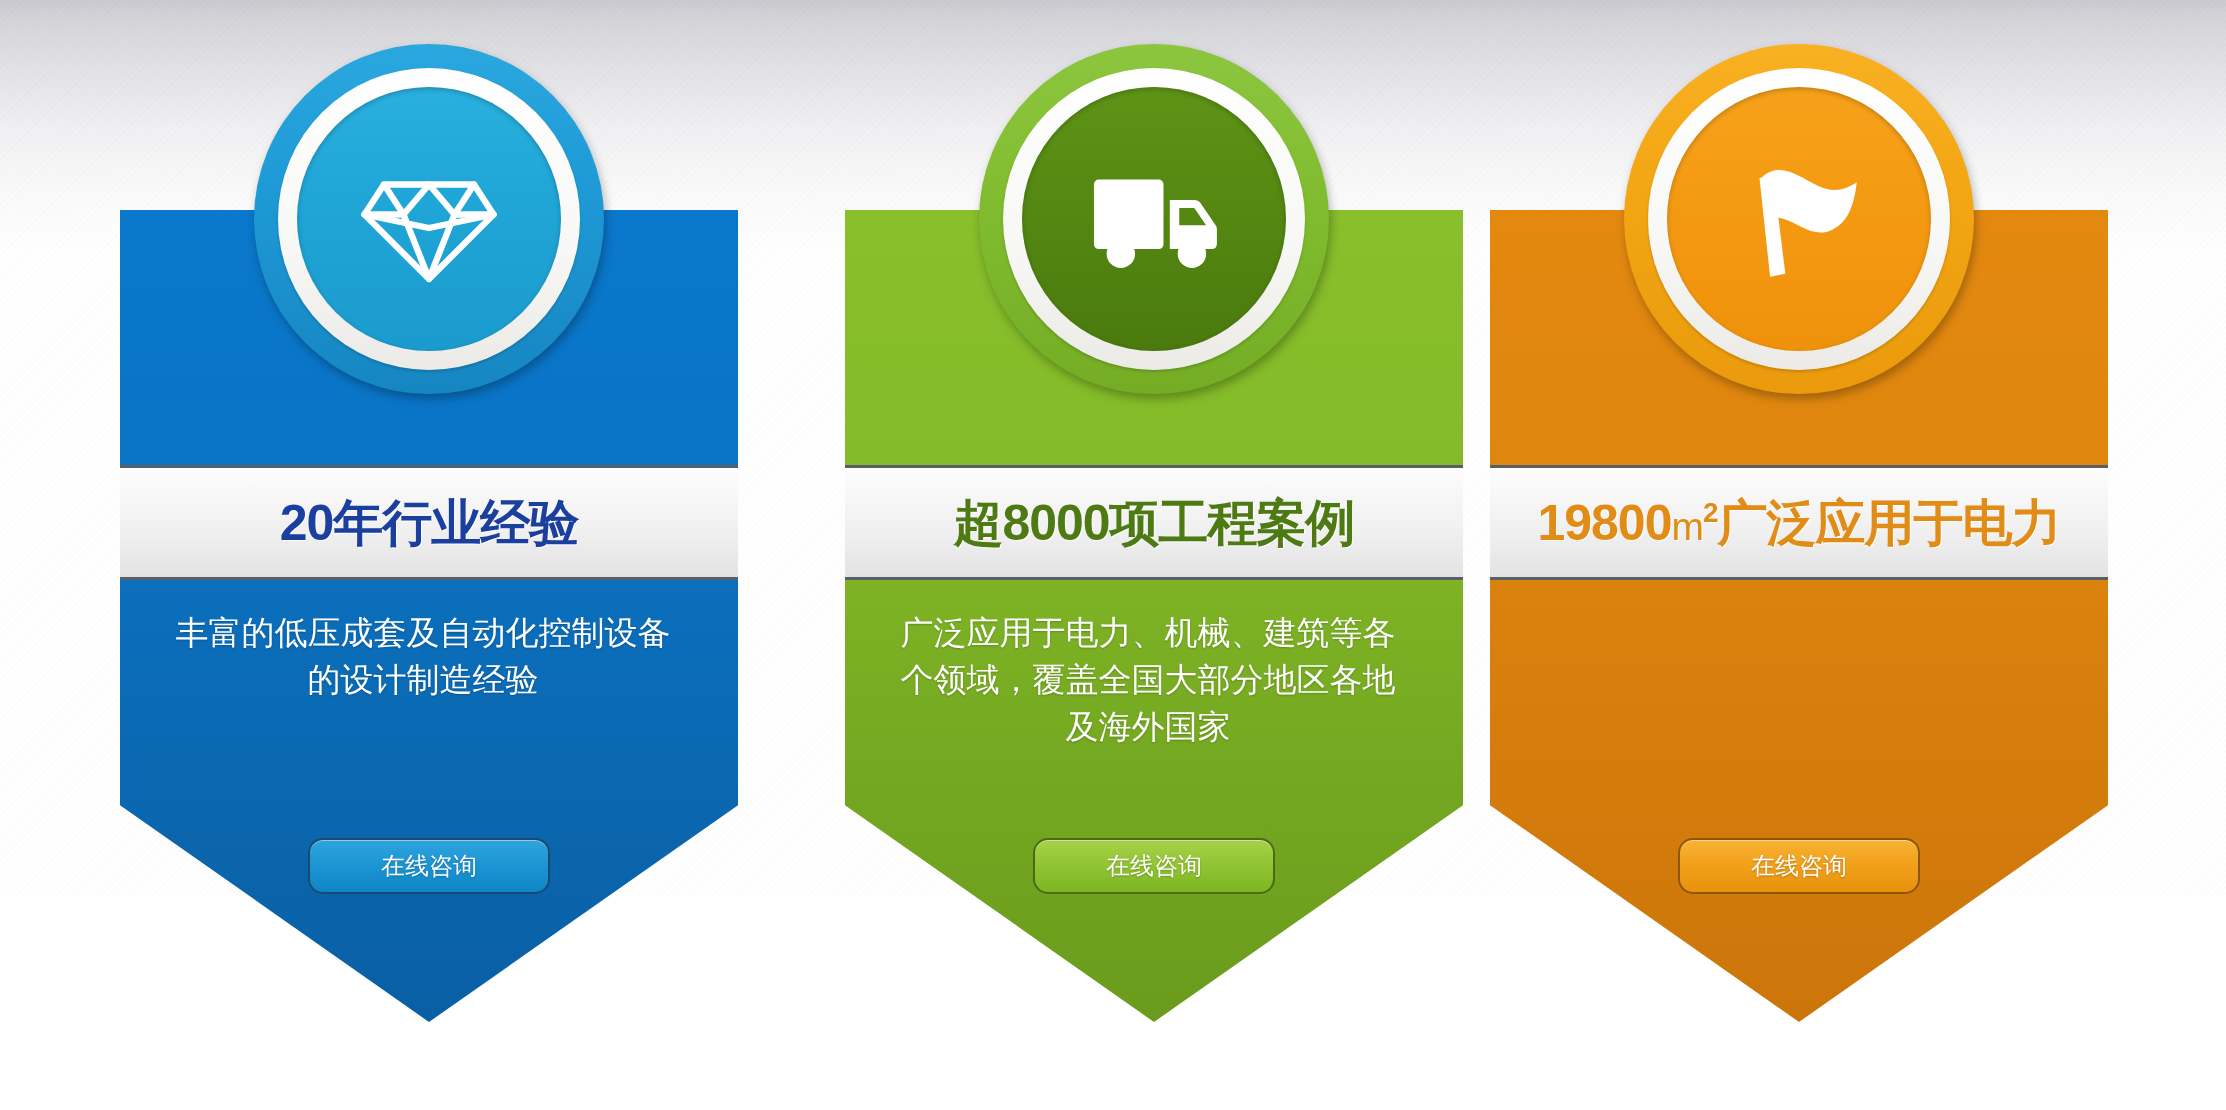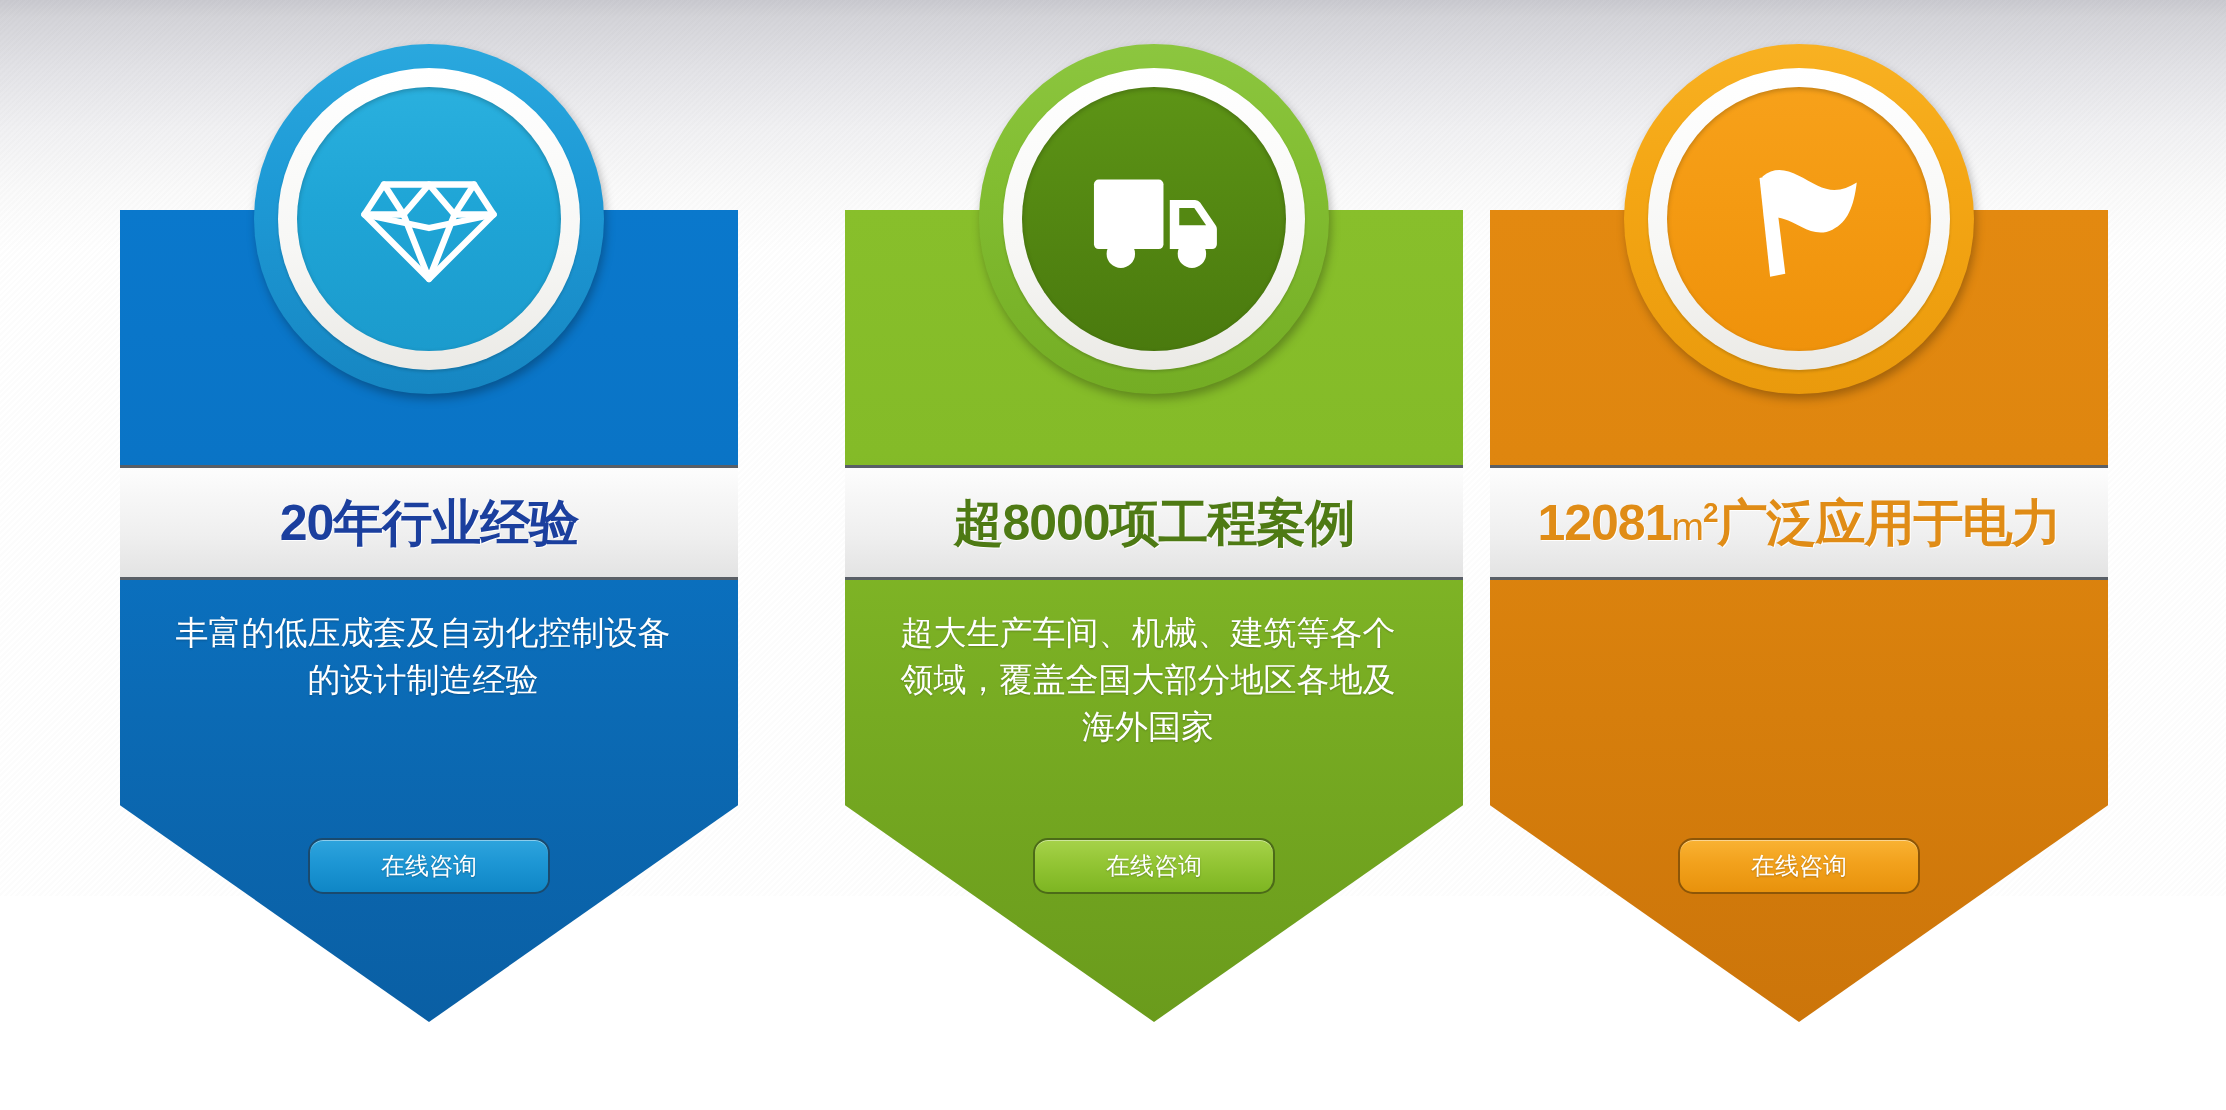--- a/index.html
+++ b/index.html
@@ -161,21 +161,21 @@
             <circle cx="74" cy="72" r="9"></circle>
           </svg>
         </span>
       </div>
     </div>
 
     <div class="band">
       <div class="band-title">超8000项工程案例</div>
     </div>
 
-    <div class="desc">超大生产车间、机械、建筑等各个领域，覆盖全国大部分地区各地及海外国家</div>
+    <div class="desc">广泛应用于电力、机械、建筑等各个领域，覆盖全国大部分地区各地及海外国家</div>
 
     <div class="btn">
       <span>在线咨询</span>
     </div>
   </div>
 
   <div class="card orange" style="left:1490px;">
     <div class="chev"></div>
 
     <div class="badge">
@@ -186,21 +186,21 @@
           <svg width="152" height="152" viewBox="0 0 100 100" fill="#ffffff">
             <path d="M26 22 C38 12 50 22 62 28 C72 33 80 31 88 26 C86 42 82 52 72 57 C60 63 50 53 40 50 C34 48 30 49 27 51 Z"></path>
             <path d="M24 23 L33 21 L41 86 L31 88 Z"></path>
           </svg>
         </span>
       </div>
     </div>
 
     <div class="band">
         <div class="band-title">
-          <span>12081</span><span class="unit">m</span><sup>2</sup><span>广泛应用于电力</span>
+          <span>19800</span><span class="unit">m</span><sup>2</sup><span>广泛应用于电力</span>
         </div>
     </div>
 
 
     <div class="btn">
       <span>在线咨询</span>
     </div>
   </div>
 
 </div>

